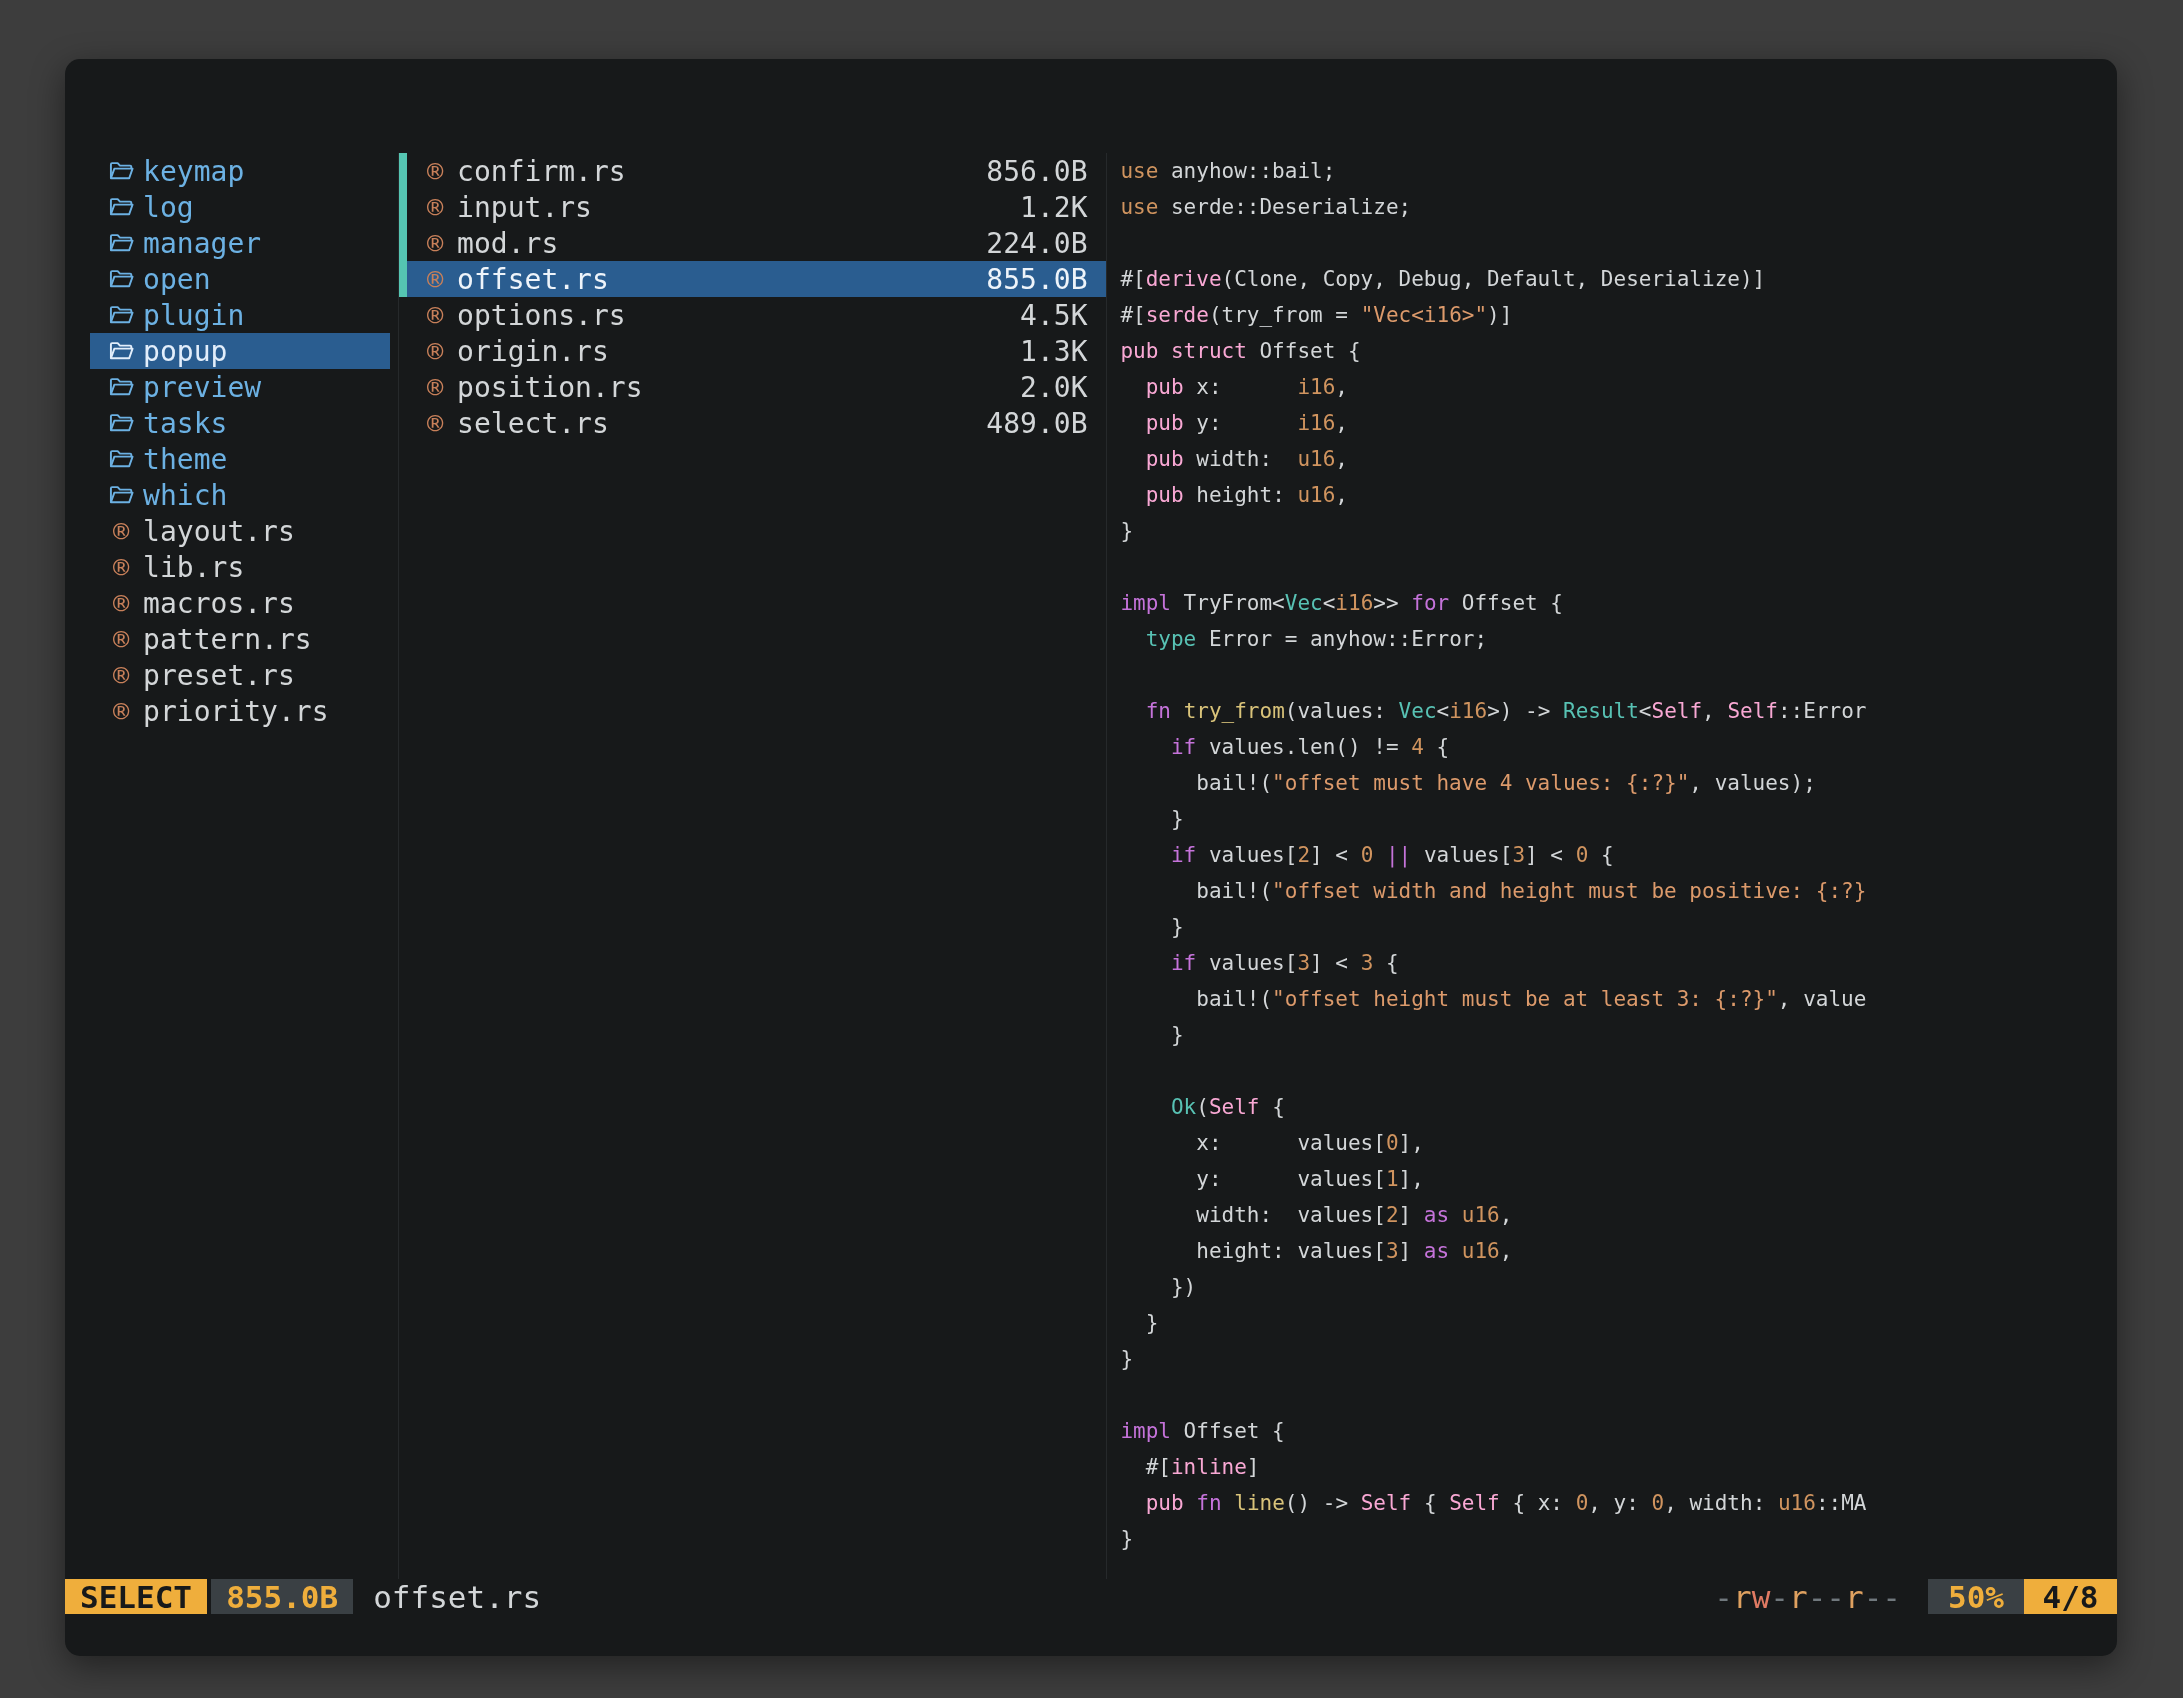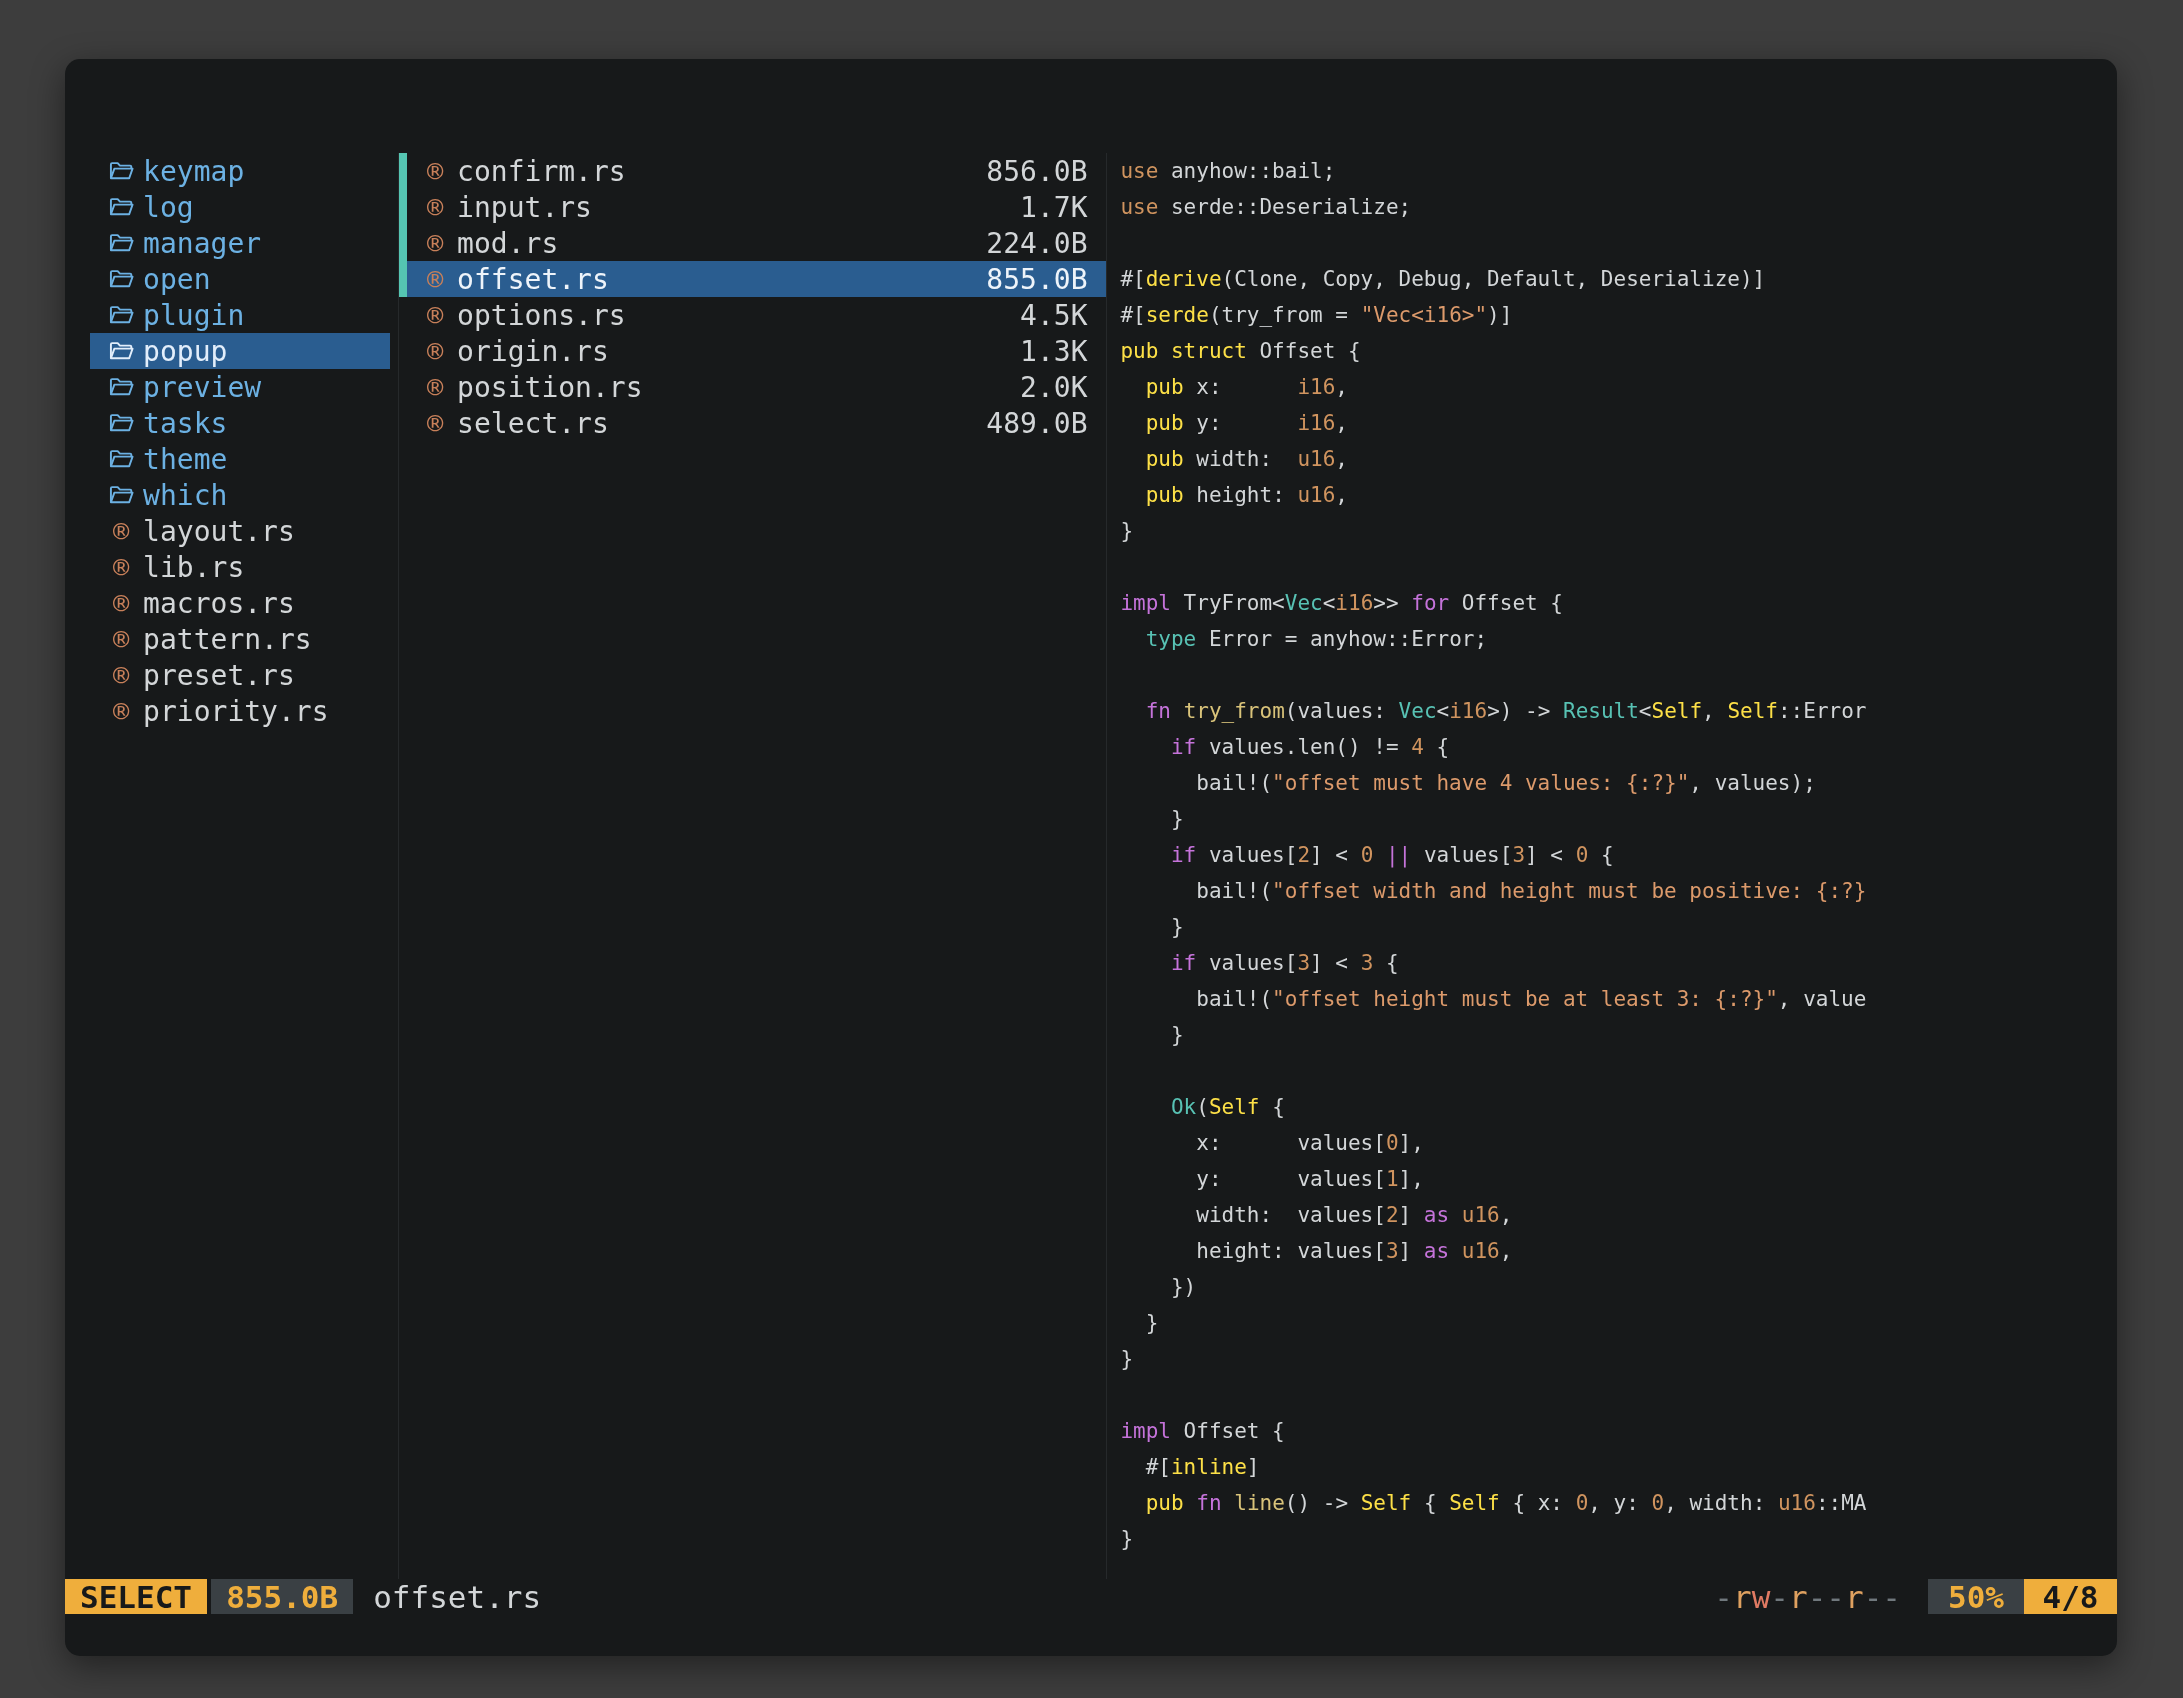--- a/index.html
+++ b/index.html
@@ -49,21 +49,21 @@
   }
   .file-row .mark { position:absolute; left:0; top:0; width:8.4px; height:100%; }
   .file-row.marked .mark { background:#55c5b2; }
   .file-row.cursor { background:#2a5d90; color:#eef4fa; }
   .file-row .fsize { margin-left:auto; }
 
   
   .preview { flex:1; border-left:1.7px solid #26292b; padding-left:13.4px; overflow:hidden; }
   .code-line { height:36px; line-height:36px; font-size:21px; white-space:pre; color:#d3d6d8; }
   .t-w { color:#d3d6d8; }
-  .t-b { color:#fde047; }
+  .t-b { color:#f9a8d4; }
   .t-p { color:#c573da; }
   .t-o { color:#d0945f; }
   .t-s { color:#dc9a6b; }
   .t-y { color:#d9c37a; }
   .t-c { color:#58c2b4;margin-top:44px; }
 
   
   .statusbar { height:35px; display:flex; align-items:stretch; font-size:31px; }
   .badge { display:flex; align-items:center; padding:0 15px; font-weight:bold; }
   .badge-mode { background:#efae3c; color:#17191a; }
@@ -125,21 +125,21 @@
             </svg></span><span class="label">which</span></div>
         <div class="side-row file"><span class="icon rust-ic">®</span><span class="label">layout.rs</span></div>
         <div class="side-row file"><span class="icon rust-ic">®</span><span class="label">lib.rs</span></div>
         <div class="side-row file"><span class="icon rust-ic">®</span><span class="label">macros.rs</span></div>
         <div class="side-row file"><span class="icon rust-ic">®</span><span class="label">pattern.rs</span></div>
         <div class="side-row file"><span class="icon rust-ic">®</span><span class="label">preset.rs</span></div>
         <div class="side-row file"><span class="icon rust-ic">®</span><span class="label">priority.rs</span></div>
       </nav>
     <section class="filelist" id="filelist">
         <div class="file-row marked"><span class="mark"></span><span class="icon rust-ic">®</span><span class="fname">confirm.rs</span><span class="fsize">856.0B</span></div>
-        <div class="file-row marked"><span class="mark"></span><span class="icon rust-ic">®</span><span class="fname">input.rs</span><span class="fsize">1.7K</span></div>
+        <div class="file-row marked"><span class="mark"></span><span class="icon rust-ic">®</span><span class="fname">input.rs</span><span class="fsize">1.2K</span></div>
         <div class="file-row marked"><span class="mark"></span><span class="icon rust-ic">®</span><span class="fname">mod.rs</span><span class="fsize">224.0B</span></div>
         <div class="file-row marked cursor"><span class="mark"></span><span class="icon rust-ic">®</span><span class="fname">offset.rs</span><span class="fsize">855.0B</span></div>
         <div class="file-row"><span class="mark"></span><span class="icon rust-ic">®</span><span class="fname">options.rs</span><span class="fsize">4.5K</span></div>
         <div class="file-row"><span class="mark"></span><span class="icon rust-ic">®</span><span class="fname">origin.rs</span><span class="fsize">1.3K</span></div>
         <div class="file-row"><span class="mark"></span><span class="icon rust-ic">®</span><span class="fname">position.rs</span><span class="fsize">2.0K</span></div>
         <div class="file-row"><span class="mark"></span><span class="icon rust-ic">®</span><span class="fname">select.rs</span><span class="fsize">489.0B</span></div>
       </section>
     <section class="preview" id="preview">
         <div class="code-line"><span class="t-o">use</span><span class="t-w"> anyhow::bail;</span></div>
         <div class="code-line"><span class="t-o">use</span><span class="t-w"> serde::Deserialize;</span></div>

